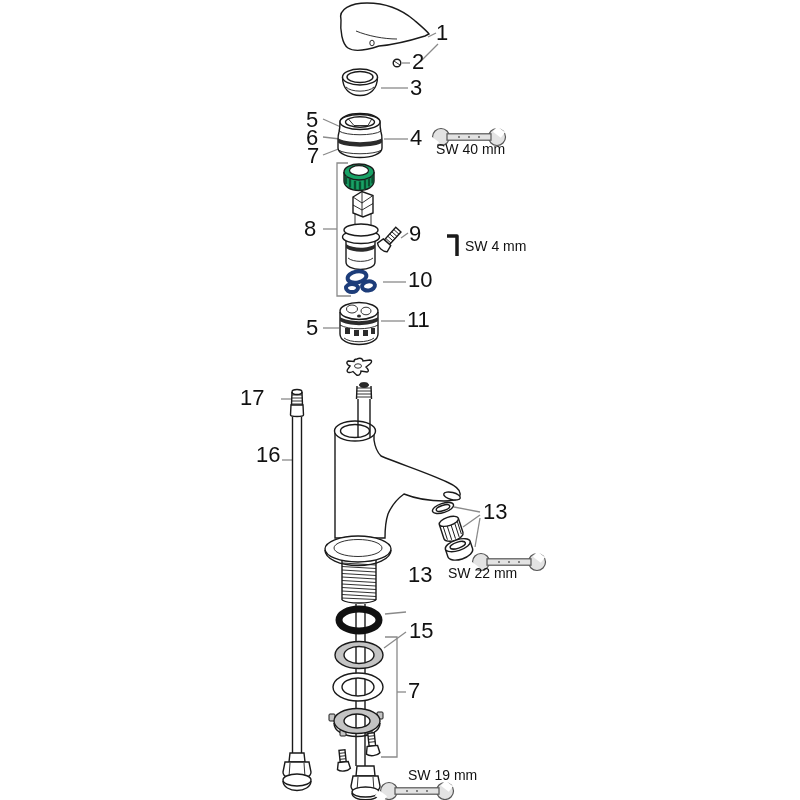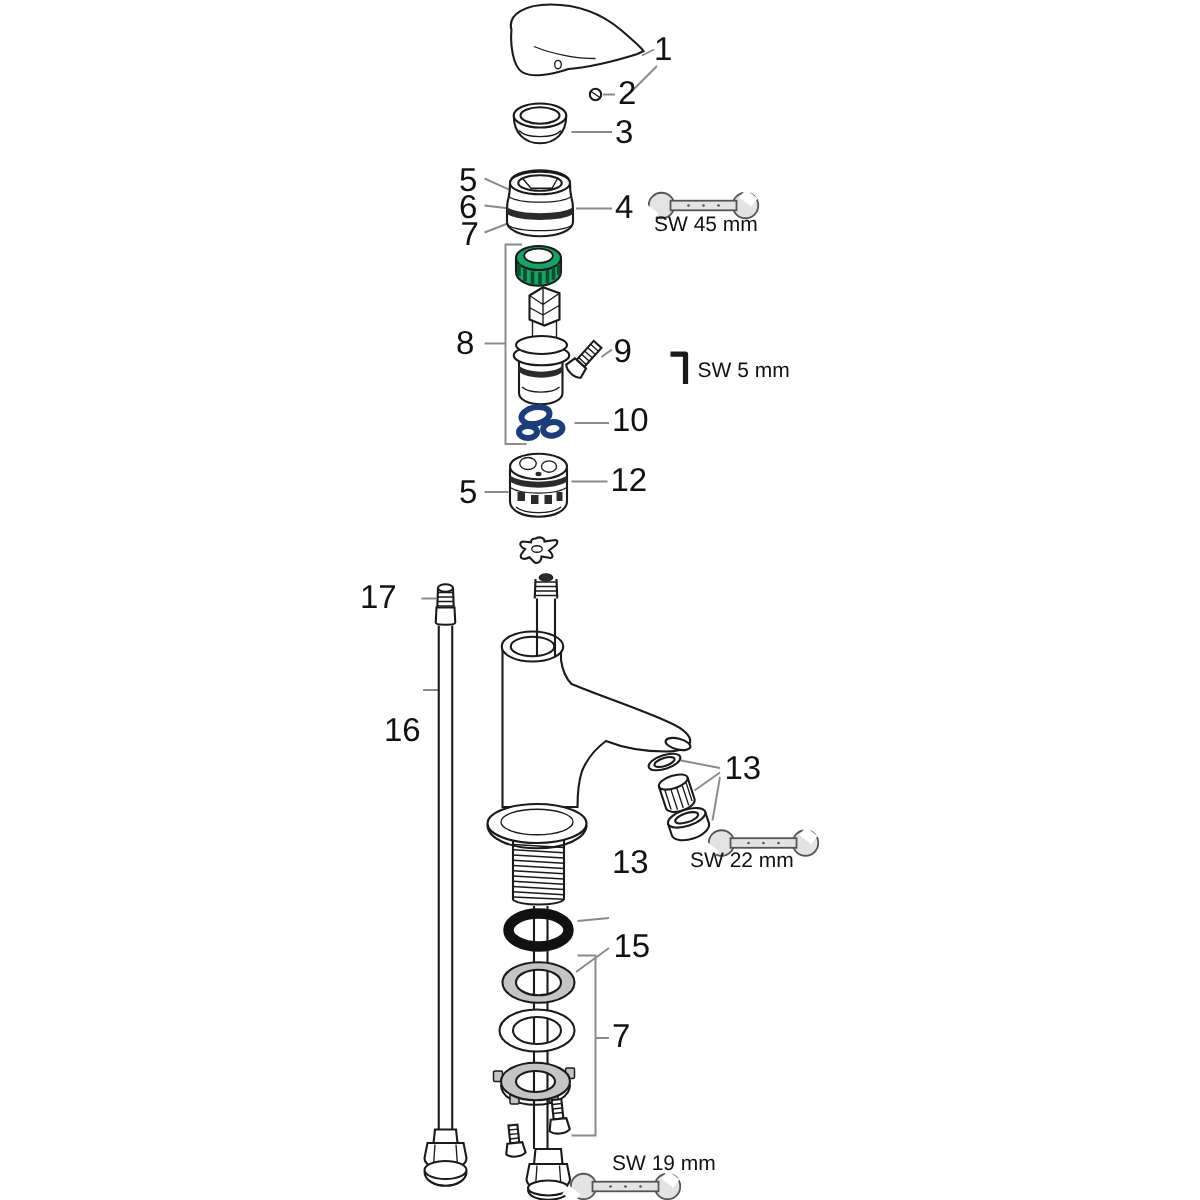--- a/index.html
+++ b/index.html
@@ -258,27 +258,27 @@
 <div class="callout" style="left:436px;top:22px">1</div>
 <div class="callout" style="left:412px;top:51px">2</div>
 <div class="callout" style="left:410px;top:77px">3</div>
 <div class="callout" style="left:306px;top:109px">5</div>
 <div class="callout" style="left:306px;top:127px">6</div>
 <div class="callout" style="left:307px;top:145px">7</div>
 <div class="callout" style="left:410px;top:127px">4</div>
 <div class="callout" style="left:304px;top:218px">8</div>
 <div class="callout" style="left:409px;top:223px">9</div>
 <div class="callout" style="left:408px;top:269px">10</div>
-<div class="callout" style="left:407px;top:309px">12</div>
+<div class="callout" style="left:407px;top:309px">11</div>
 <div class="callout" style="left:306px;top:317px">5</div>
 <div class="callout" style="left:483px;top:501px">13</div>
 <div class="callout" style="left:408px;top:564px">13</div>
 <div class="callout" style="left:409px;top:620px">15</div>
 <div class="callout" style="left:408px;top:680px">7</div>
-<div class="callout" style="left:256px;top:476px">16</div>
+<div class="callout" style="left:256px;top:444px">16</div>
 <div class="callout" style="left:240px;top:387px">17</div>
 
-<div class="swlabel" style="left:436px;top:142px">SW 45 mm</div>
-<div class="swlabel" style="left:465px;top:239px">SW 5 mm</div>
-<div class="swlabel" style="left:460px;top:566px">SW 22 mm</div>
+<div class="swlabel" style="left:436px;top:142px">SW 40 mm</div>
+<div class="swlabel" style="left:465px;top:239px">SW 4 mm</div>
+<div class="swlabel" style="left:448px;top:566px">SW 22 mm</div>
 <div class="swlabel" style="left:408px;top:768px">SW 19 mm</div>
 
 </div>
 
 </body></html>

